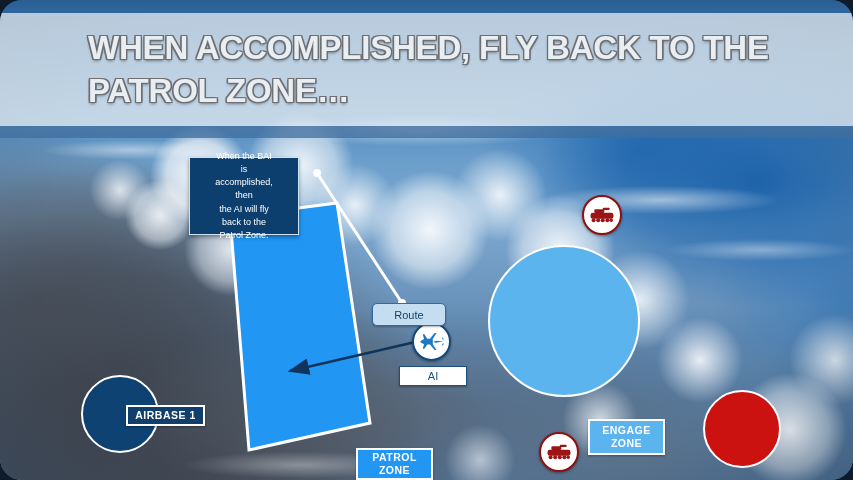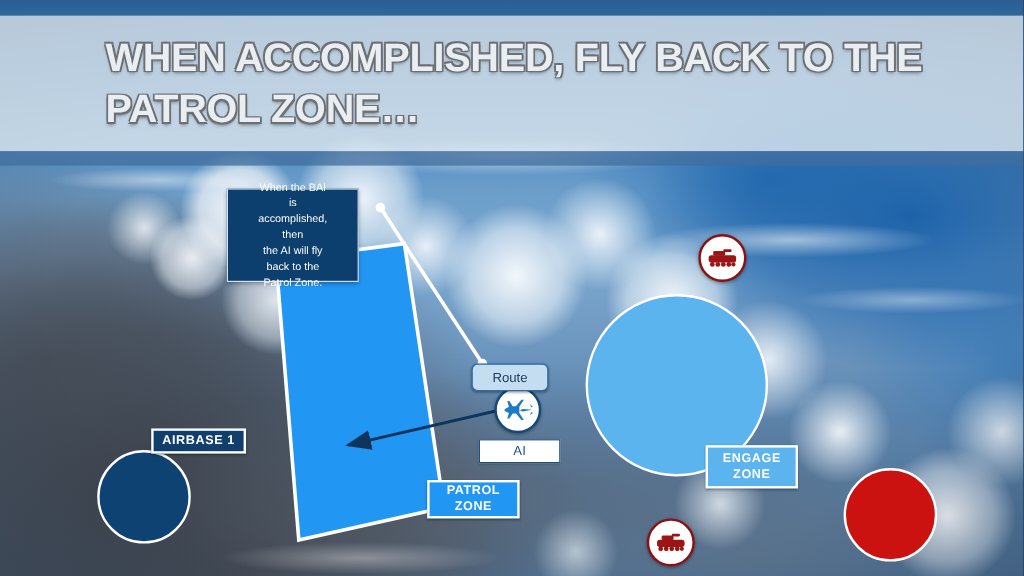--- a/index.html
+++ b/index.html
@@ -7,20 +7,21 @@
     padding: 0;
     background: #0d1b2a;
   }
   #slide {
     position: relative;
     width: 853px;
     height: 480px;
     overflow: hidden;
     font-family: "Liberation Sans", sans-serif;
     background: #3a6ea5;
+    border-radius: 22px;
   }
 
   
   .bg-layer { position: absolute; inset: 0; }
 
   #sky-base {
     background:
       linear-gradient(180deg,
         #1e4f86 0%,
         #2f6ba6 10%,
@@ -143,34 +144,34 @@
     border: 2px solid #ffffff;
     font-size: 10.5px;
     font-weight: bold;
     color: #ffffff;
     text-align: center;
     letter-spacing: 0.5px;
     display: flex; align-items: center; justify-content: center;
     line-height: 1.22;
     white-space: pre-line;
     box-shadow: 0 1px 2px rgba(0,0,0,0.35);
+    margin-top: 48px;
   }
   #label-airbase1 { left: 126px; top: 357px; width: 79px; height: 21px; background: #113f6d; }
   #label-airbase4 { left: 762px; top: 394px; width: 79px; height: 21px; background: #a60f0f; }
   #label-patrol-zone { left: 356px; top: 400px; width: 77px; height: 32px; background: #2196f3; }
   #label-engage-zone { left: 588px; top: 371px; width: 77px; height: 36px; background: #5cb4ef; }
 
   #label-route {
-    position: absolute; left: 372px; top: 303px; width: 64px; height: 23px;
+    position: absolute; left: 372px; top: 303px; width: 74px; height: 23px;
     background: #c5ddf1; border: 1.6px solid #2e6ca4; border-radius: 5px;
     box-sizing: border-box;
     display: flex; align-items: center; justify-content: center;
     font-size: 11px; color: #1c3f63; font-weight: normal;
     box-shadow: 0 1px 2px rgba(0,0,0,0.3);
-    margin-left: 21px;
   }
   #label-ai {
     position: absolute; left: 399px; top: 366px; width: 68px; height: 20px;
     background: #ffffff; border: 1.6px solid #1b4f80;
     box-sizing: border-box;
     display: flex; align-items: center; justify-content: center;
     font-size: 11px; color: #1f5183;
     box-shadow: 0 1px 2px rgba(0,0,0,0.3);
     text-align: right;
   }

